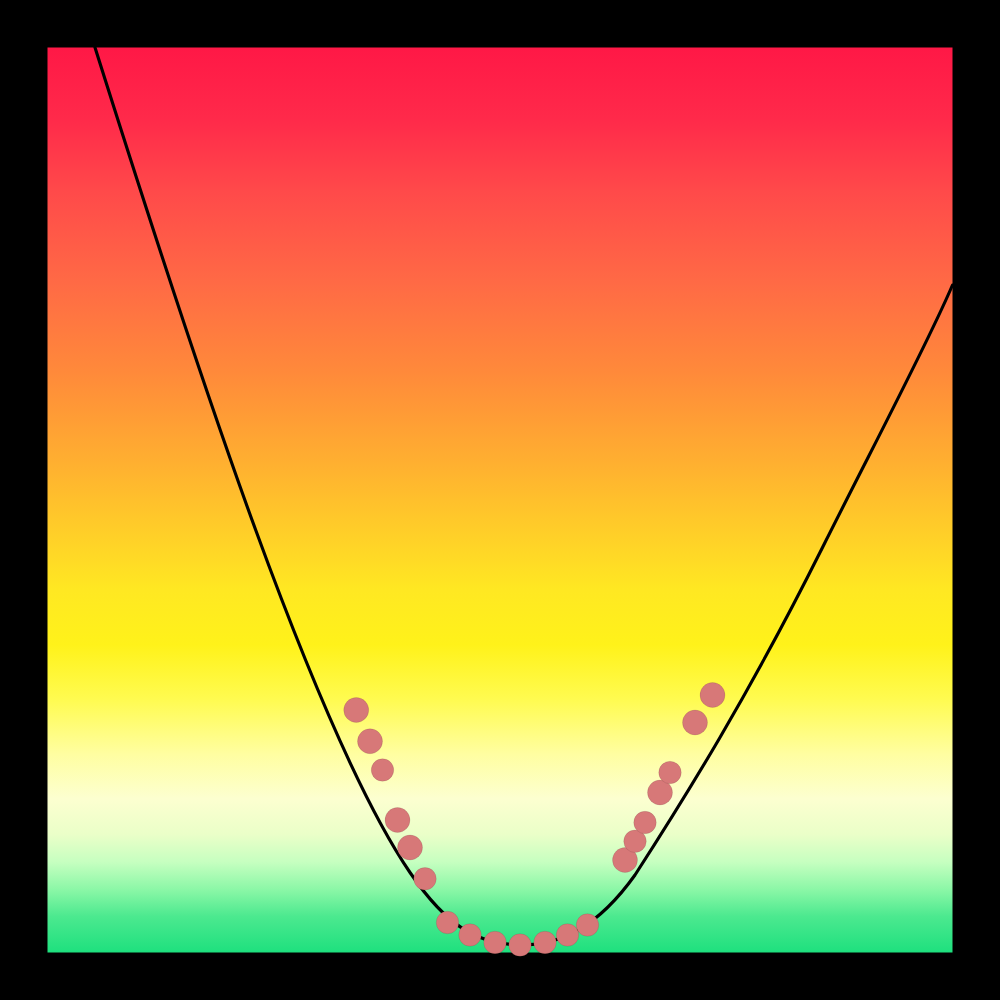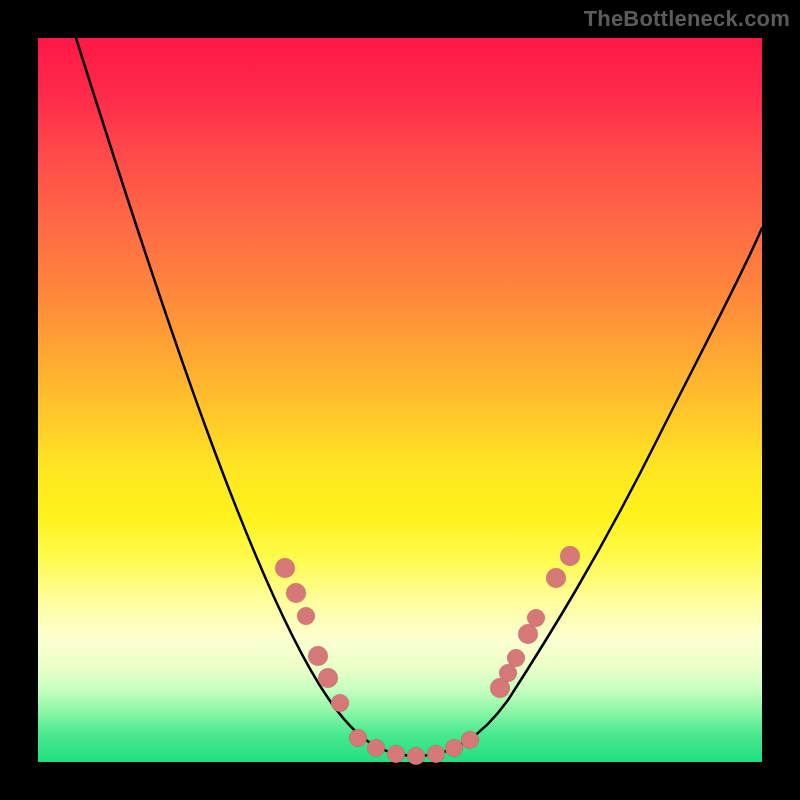--- a/index.html
+++ b/index.html
@@ -73,21 +73,20 @@
     fill: #d77878;
     stroke: rgba(0,0,0,0.15);
     stroke-width: 0.5;
   }
 </style>
 </head>
 <body>
 
 <div class="frame">
 
-  <div class="watermark">TheBottleneck.com</div>
 
   <div class="plot-area">
 
     <svg class="curve" viewBox="0 0 724 724" preserveAspectRatio="none">
 
       <path class="curve-path" d="M 38 0 C 120 260, 215 550, 290 660 C 320 704, 345 718, 380 718 C 410 718, 440 704, 470 662 C 510 600, 560 520, 620 400 C 660 320, 705 235, 724 190"></path>
 
       <g>
         <circle class="data-marker" cy="530" r="10" cx="247"></circle>
         <circle class="data-marker" cy="555" r="10" cx="258"></circle>

